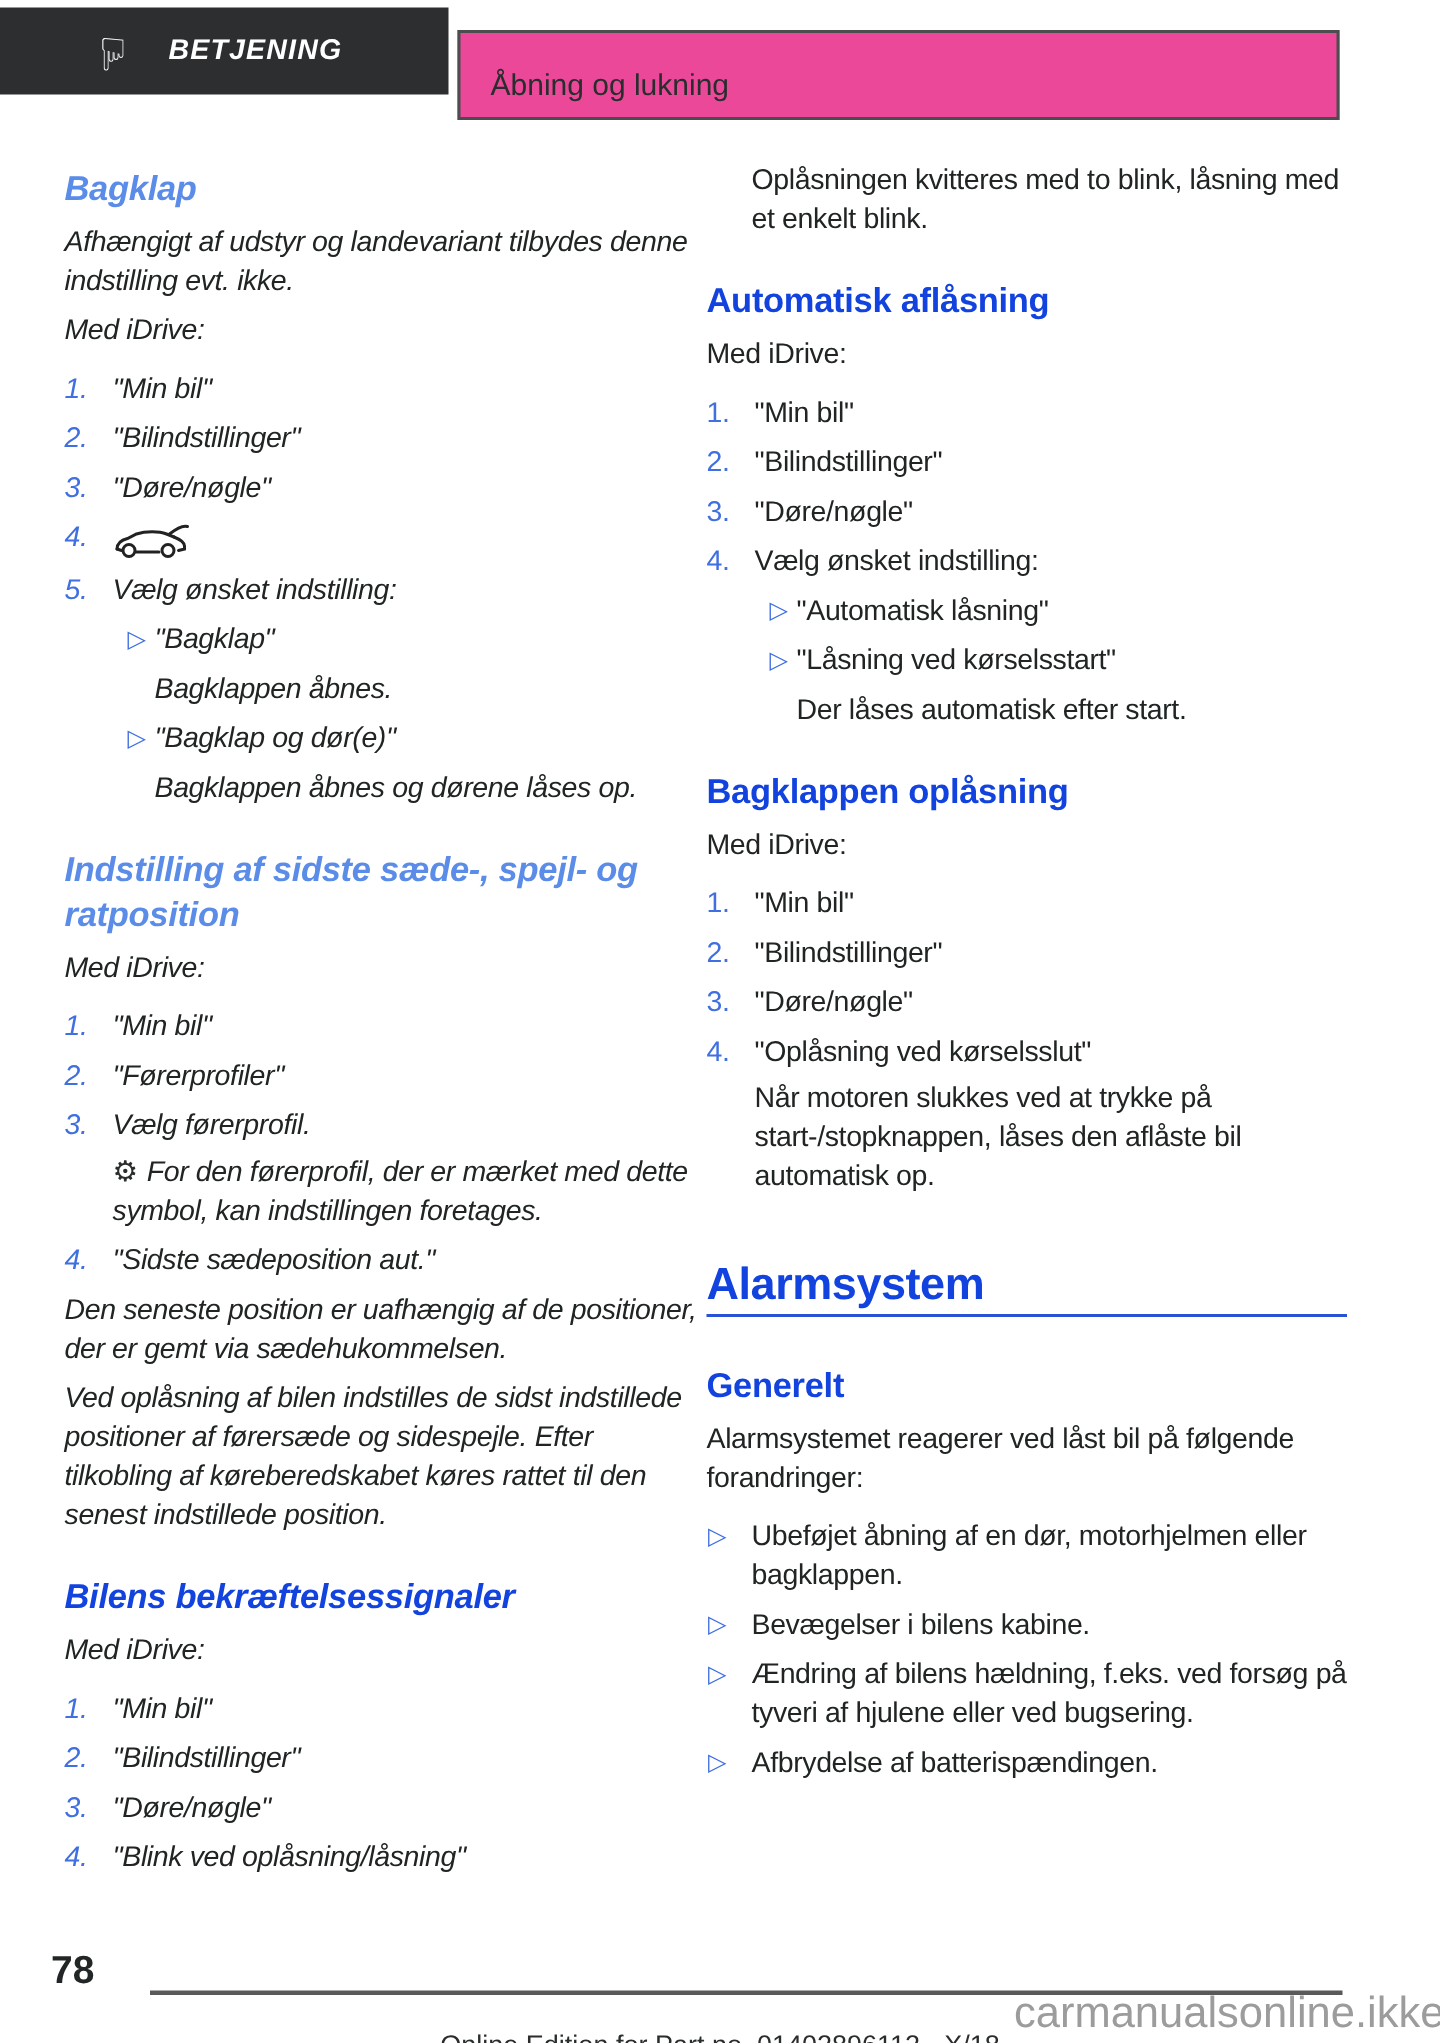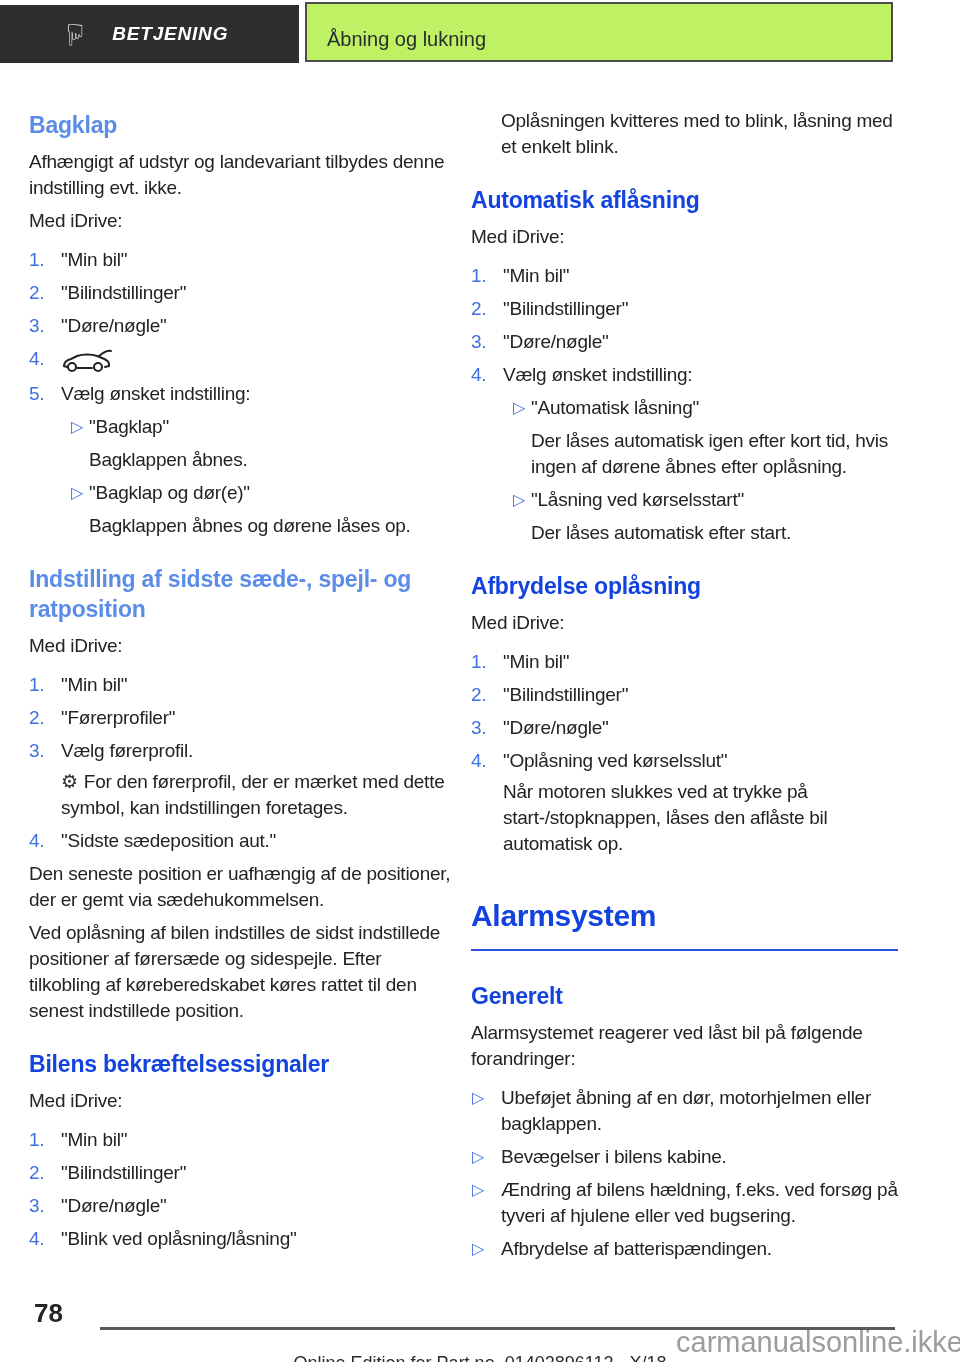--- a/index.html
+++ b/index.html
@@ -11,38 +11,38 @@
   
   .hdr { position:absolute; top:0; left:0; right:0; height:64px; }
   .hdr-tab {
     position:absolute; left:0; top:5px; width:299px; height:58px;
     background:#2c2e2f; color:#ffffff; display:flex; align-items:center;
   }
   .hand { display:inline-block; transform:rotate(180deg); font-size:30px; line-height:1;
           margin-left:66px; color:#ffffff; }
   .hdr-tab-label { font-size:19px; font-weight:bold; letter-spacing:0.8px; margin-left:28px;font-style:italic; }
   .hdr-title {
-    position:absolute; left:305px; top:2px; width:584px; height:56px;
-    background:#bef264; border:2px solid #4b4d4e; display:flex; align-items:flex-end;
+    position:absolute; left:305px; top:20px; width:584px; height:56px;
+    background:#ec4899; border:2px solid #4b4d4e; display:flex; align-items:flex-end;
   }
   .hdr-title span { font-size:20px; color:#2a2d2e; margin:0 0 9px 20px; }
   
   .col { position:absolute; top:108px; width:427px; font-size:19px; line-height:26px;
          letter-spacing:-0.25px; }
-  .col-left { left:29px; }
+  .col-left { left:43px;font-style:italic; }
   .col-right { left:471px; }
   p { margin:0 0 7px 0; }
   .medidrive { margin-bottom:13px; }
   h2 { font-size:23px; line-height:30px; font-weight:bold; margin:25px 0 9px 0; letter-spacing:-0.2px; }
   h2.first { margin-top:2px; }
   .blue-light { color:#5a8ce8; }
   .blue-vivid { color:#1243df; }
   h1.chapter {
     font-size:30px; line-height:34px; font-weight:bold; color:#1243df;
-    border-bottom:2px solid #2a52d8; padding-bottom:16px; margin:42px 0 0 0;
+    border-bottom:2px solid #2a52d8; padding-bottom:2px; margin:42px 0 0 0;
     letter-spacing:-0.3px;
   }
   h2.after-chapter { margin-top:30px; }
   .steps { margin:0 0 4px 0; }
   .li { position:relative; padding-left:32px; margin:0 0 7px 0; }
   .li .num { position:absolute; left:0; top:0; color:#3f6fe0; }
   .note { margin-top:5px; }
   .sub { position:relative; padding-left:60px; margin:0 0 7px 0; }
   .sub .tri { position:absolute; left:42px; top:0; color:#3f6fe0; font-size:16px; }
   .subdesc { padding-left:60px; margin:0 0 7px 0; }
@@ -191,28 +191,27 @@
       <div class="li">
         <span class="num">4.</span>
         <span>Vælg ønsket indstilling:</span>
       </div>
     </div>
 
     <div class="sub">
       <span class="tri">▷</span>
       <span>"Automatisk låsning"</span>
     </div>
-    <div class="subdesc">Der låses automatisk igen efter kort tid, hvis ingen af dørene åbnes efter oplåsning.</div>
     <div class="sub">
       <span class="tri">▷</span>
       <span>"Låsning ved kørselsstart"</span>
     </div>
     <div class="subdesc">Der låses automatisk efter start.</div>
 
-    <h2 class="blue-vivid">Afbrydelse oplåsning</h2>
+    <h2 class="blue-vivid">Bagklappen oplåsning</h2>
     <p class="medidrive">Med iDrive:</p>
 
     <div class="steps">
       <div class="li">
         <span class="num">1.</span>
         <span>"Min bil"</span>
       </div>
       <div class="li">
         <span class="num">2.</span>
         <span>"Bilindstillinger"</span>

